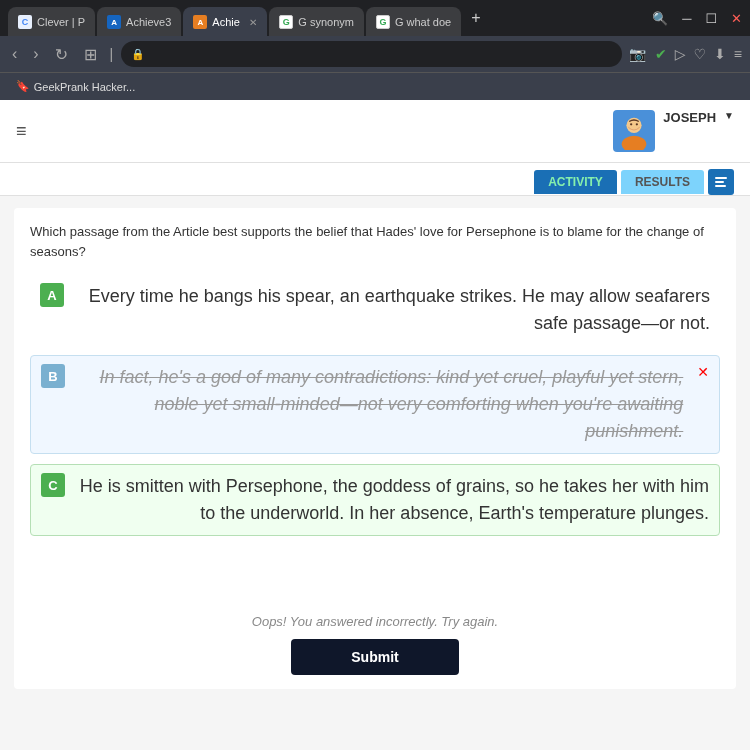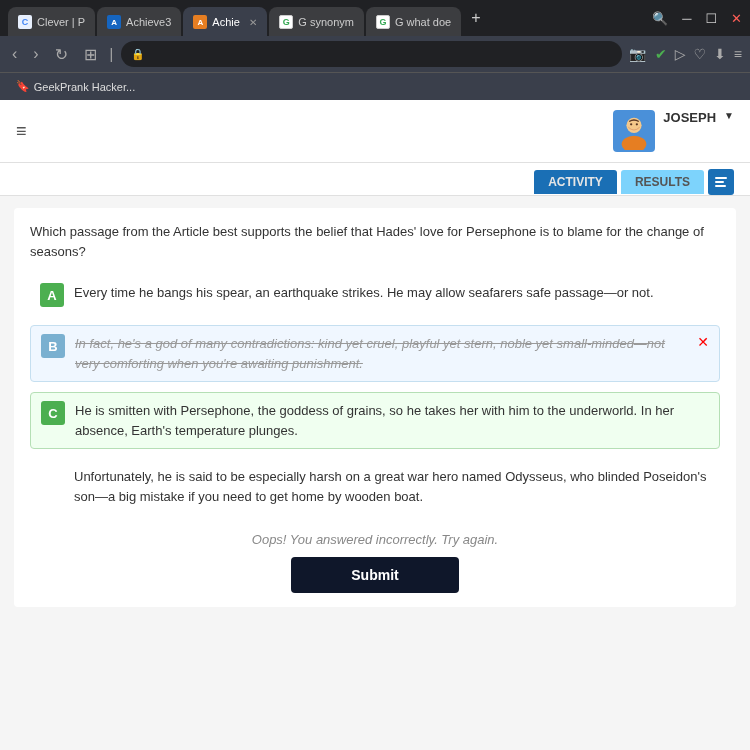--- a/index.html
+++ b/index.html
@@ -237,21 +237,21 @@
     .act-tab {
       padding: 5px 14px;
       font-size: 12px;
       font-weight: bold;
       border-radius: 3px 3px 0 0;
       cursor: pointer;
     }
 
     .act-tab.active {
       background: #1a6fb5;
-      color: #e5e5e5;
+      color: #86efac;
     }
 
     .act-tab.inactive {
       background: #7dd3fc;
       color: #555;
     }
 
     .results-icon {
       width: 26px;
       height: 26px;
@@ -300,23 +300,24 @@
       font-size: 13px;
       flex-shrink: 0;
       color: white;
     }
 
     .option-a { background: #4caf50; }
     .option-b { background: #7ab0d0; }
     .option-c { background: #4caf50; }
 
     .option-text {
-      font-size: 13px;
+      font-size: 18px;
       color: #333;
       line-height: 1.5;
+      text-align: right;
     }
 
     .option-text.strikethrough {
       text-decoration: line-through;
       color: #999;
       font-style: italic;
     }
 
     .option-b-row {
       background: #f0f7ff;
@@ -331,21 +332,21 @@
     .wrong-icon {
       color: red;
       font-size: 14px;
       margin-left: 4px;
     }
 
     .incorrect-msg {
       text-align: center;
       color: #888;
       font-size: 13px;
-      margin: 18px 0 10px;
+      margin: 28px 0 10px;
       font-style: italic;
     }
 
     .submit-btn {
       display: block;
       margin: 10px auto 0;
       background: #0f172a;
       color: white;
       font-size: 14px;
       font-weight: bold;
@@ -501,21 +502,20 @@
         <span class="wrong-icon">✕</span>
       </div>
 
       <div class="answer-option option-c-row">
         <div class="option-letter option-c">C</div>
         <span class="option-text">He is smitten with Persephone, the goddess of grains, so he takes her with him to the underworld. In her absence, Earth's temperature plunges.</span>
       </div>
 
       <div class="answer-option">
         <div class="option-letter" style="background:none; width:24px;"></div>
-        <span class="option-text">Unfortunately, he is said to be especially harsh on a great war hero named Odysseus, who blinded Poseidon's son—a big mistake if you need to get home by wooden boat.</span>
       </div>
 
       <p class="incorrect-msg">Oops! You answered incorrectly. Try again.</p>
 
       <button class="submit-btn">Submit</button>
     </div>
 
 
   </div>
 </div>

